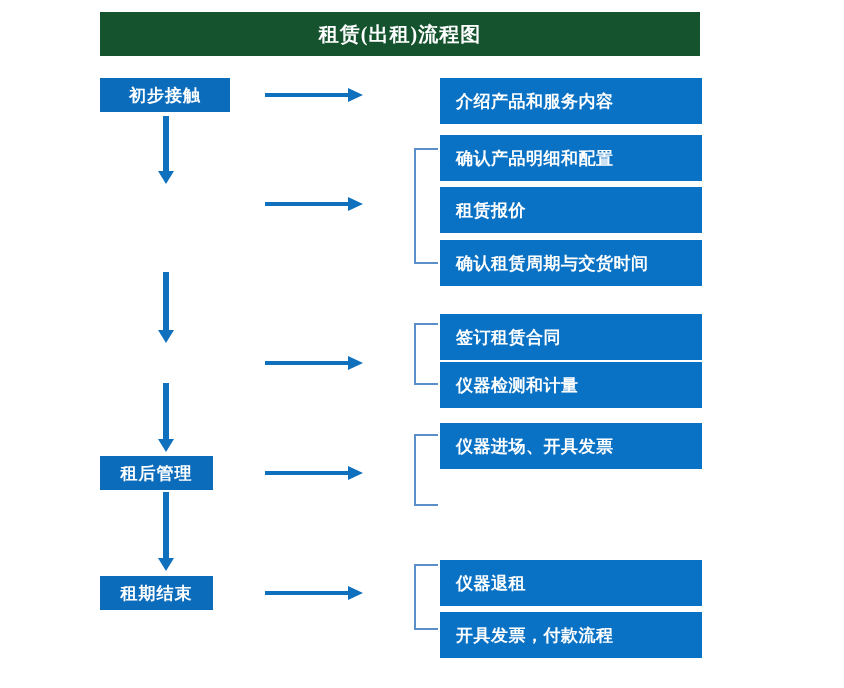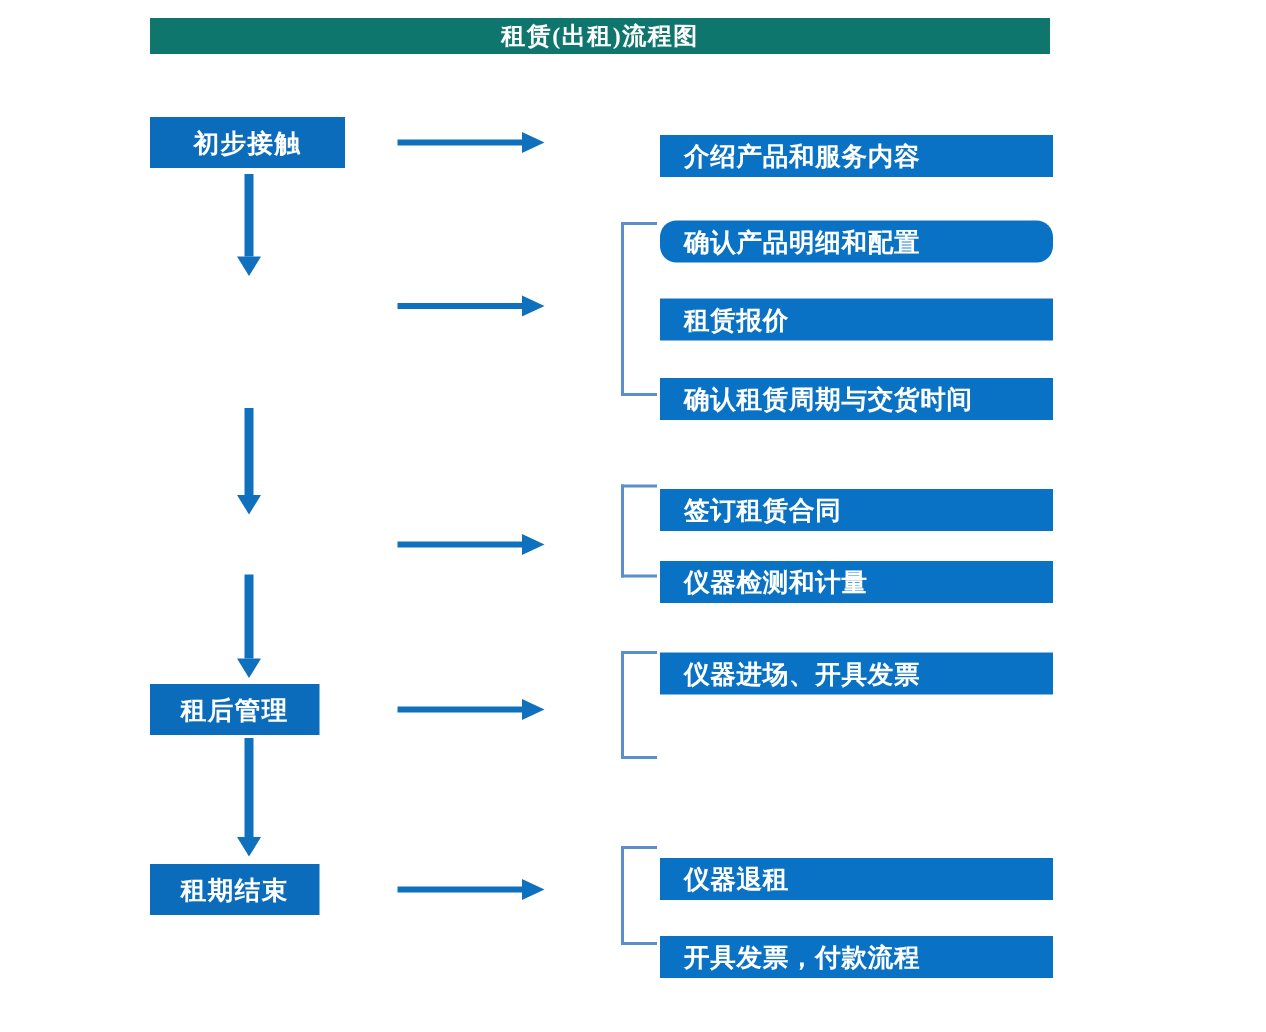--- a/index.html
+++ b/index.html
@@ -19,24 +19,24 @@
     width: 844px;
     height: 688px;
   }
 
   
   .title-bar {
     position: absolute;
     left: 100px;
     top: 12px;
     width: 600px;
-    height: 24px;
-    background: #0f766e;
+    height: 44px;
+    background: #14532d;
     color: #ffffff;
-    font-size: 16px;
+    font-size: 20px;
     font-weight: bold;
     display: flex;
     align-items: center;
     justify-content: center;
     letter-spacing: 1px;
   }
 
   
   .stage-box {
     position: absolute;
@@ -49,31 +49,30 @@
     align-items: center;
     justify-content: center;
     letter-spacing: 1px;
   }
 
   
   .detail-box {
     position: absolute;
     left: 440px;
     width: 262px;
-    height: 28px;
+    height: 46px;
     background: #0a72c4;
     color: #ffffff;
     font-size: 17px;
     font-weight: bold;
     display: flex;
     align-items: center;
     padding-left: 16px;
     box-sizing: border-box;
     letter-spacing: 0.5px;
-    margin-top: 12px;
   }
 
   
   .h-arrow {
     position: absolute;
     left: 265px;
     width: 98px;
     height: 14px;
   }
   .h-arrow .shaft {
@@ -188,21 +187,21 @@
   <div class="bracket" style="top:148px; height:116px;"></div>
 
   <div class="bracket" style="top:323px; height:62px;"></div>
 
   <div class="bracket" style="top:434px; height:72px;"></div>
 
   <div class="bracket" style="top:564px; height:66px;"></div>
 
   <div class="detail-box" style="top:78px;">介绍产品和服务内容</div>
 
-  <div class="detail-box" style="top:135px;border-radius:11px;">确认产品明细和配置</div>
+  <div class="detail-box" style="top:135px;">确认产品明细和配置</div>
 
   <div class="detail-box" style="top:187px;">租赁报价</div>
 
   <div class="detail-box" style="top:240px;">确认租赁周期与交货时间</div>
 
   <div class="detail-box" style="top:314px;">签订租赁合同</div>
 
   <div class="detail-box" style="top:362px;">仪器检测和计量</div>
 
   <div class="detail-box" style="top:423px;">仪器进场、开具发票</div>

